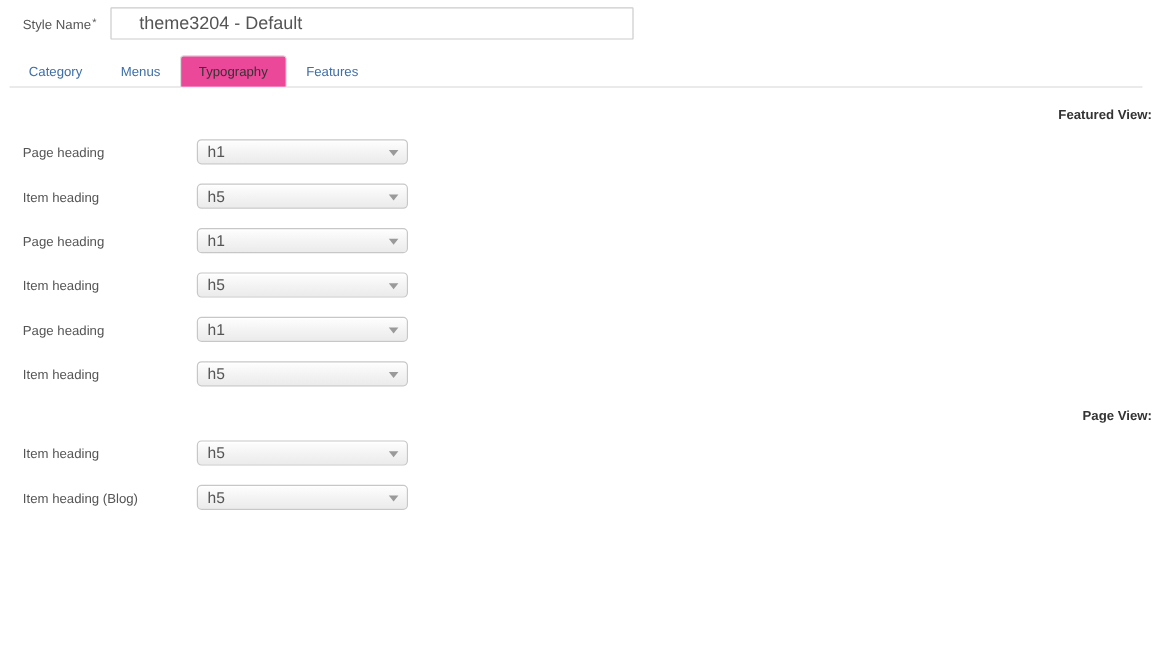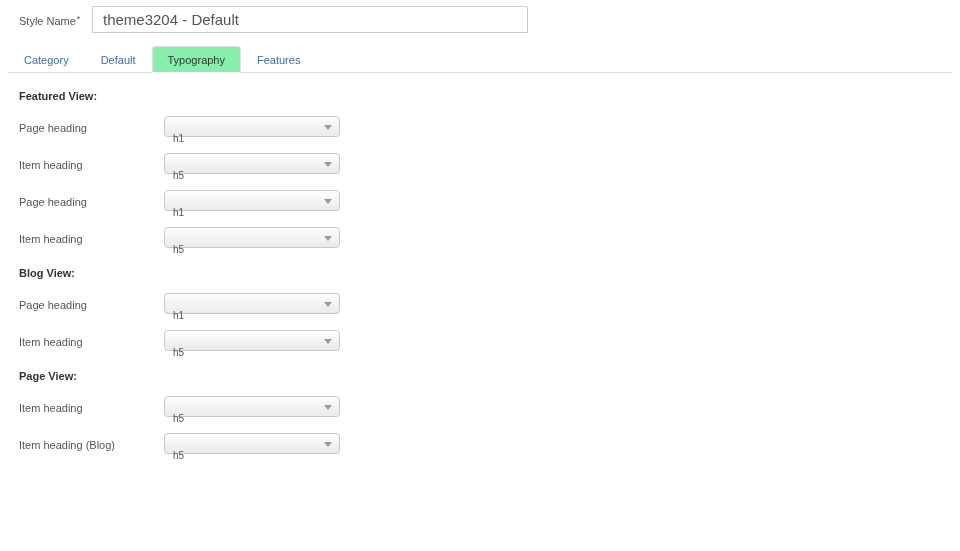--- a/index.html
+++ b/index.html
@@ -46,21 +46,21 @@
     top: 6px;
     width: 436px;
     height: 27px;
     box-sizing: border-box;
     border: 1px solid #cccccc;
     border-radius: 1px;
     background: #ffffff;
     font-family: "Liberation Sans", sans-serif;
     font-size: 15px;
     color: #555555;
-    padding: 0 10px;
+    padding: 0 23px;
     outline: none;
   }
 
   
   .tabs-wrap {
     position: absolute;
     left: 0;
     top: 46px;
     width: 960px;
     height: 28px;
@@ -91,37 +91,38 @@
     font-size: 11px;
     color: #3d6ea8;
     white-space: nowrap;
     cursor: pointer;
     border: 1px solid transparent;
     border-bottom: none;
     background: transparent;
   }
   .tab.active {
     color: #333333;
-    background: #86efac;
+    background: #ec4899;
     border: 1px solid #dddddd;
     border-bottom: 1px solid #ffffff;
     border-top-left-radius: 3px;
     border-top-right-radius: 3px;
     z-index: 3;
   }
 
   
   .form-area {
     position: absolute;
     left: 0;
     top: 82px;
     width: 960px;
   }
   .section {
     margin: 0;
+    text-align: right;
   }
   .section-title {
     height: 29px;
     line-height: 29px;
     padding-left: 19px;
     font-size: 11px;
     font-weight: bold;
     color: #333333;
   }
   .field-row {
@@ -145,23 +146,23 @@
     box-sizing: border-box;
     border: 1px solid #c7c7c7;
     border-radius: 4px;
     background: linear-gradient(to bottom, #fefefe 0%, #f3f3f3 55%, #ebebeb 100%);
     box-shadow: inset 0 1px 0 #ffffff;
     cursor: pointer;
   }
   .select-value {
     position: absolute;
     left: 8px;
-    top: 12px;
+    top: 0;
     line-height: 19px;
-    font-size: 10px;
+    font-size: 13px;
     color: #555555;
   }
   .select-arrow {
     position: absolute;
     right: 7px;
     top: 8px;
     width: 0;
     height: 0;
     border-left: 4px solid transparent;
     border-right: 4px solid transparent;
@@ -178,21 +179,21 @@
   <input class="stylename-input" type="text" value="theme3204 - Default" style="">
 </div>
 
 <div class="tabs-wrap">
   <div class="tabs-underline"></div>
   <div class="tabs" id="tabs-container">
       <div class="tab">
         <span>Category</span>
       </div>
       <div class="tab">
-        <span>Default</span>
+        <span>Menus</span>
       </div>
       <div class="tab active">
         <span>Typography</span>
       </div>
       <div class="tab">
         <span>Features</span>
       </div>
     </div>
 </div>
 
@@ -224,21 +225,20 @@
       </div>
       <div class="field-row">
         <div class="field-label">Item heading</div>
         <div class="select-box">
           <span class="select-value">h5</span>
           <span class="select-arrow"></span>
         </div>
       </div>
     </div>
     <div class="section">
-      <div class="section-title">Blog View:</div>
       <div class="field-row">
         <div class="field-label">Page heading</div>
         <div class="select-box">
           <span class="select-value">h1</span>
           <span class="select-arrow"></span>
         </div>
       </div>
       <div class="field-row">
         <div class="field-label">Item heading</div>
         <div class="select-box">

